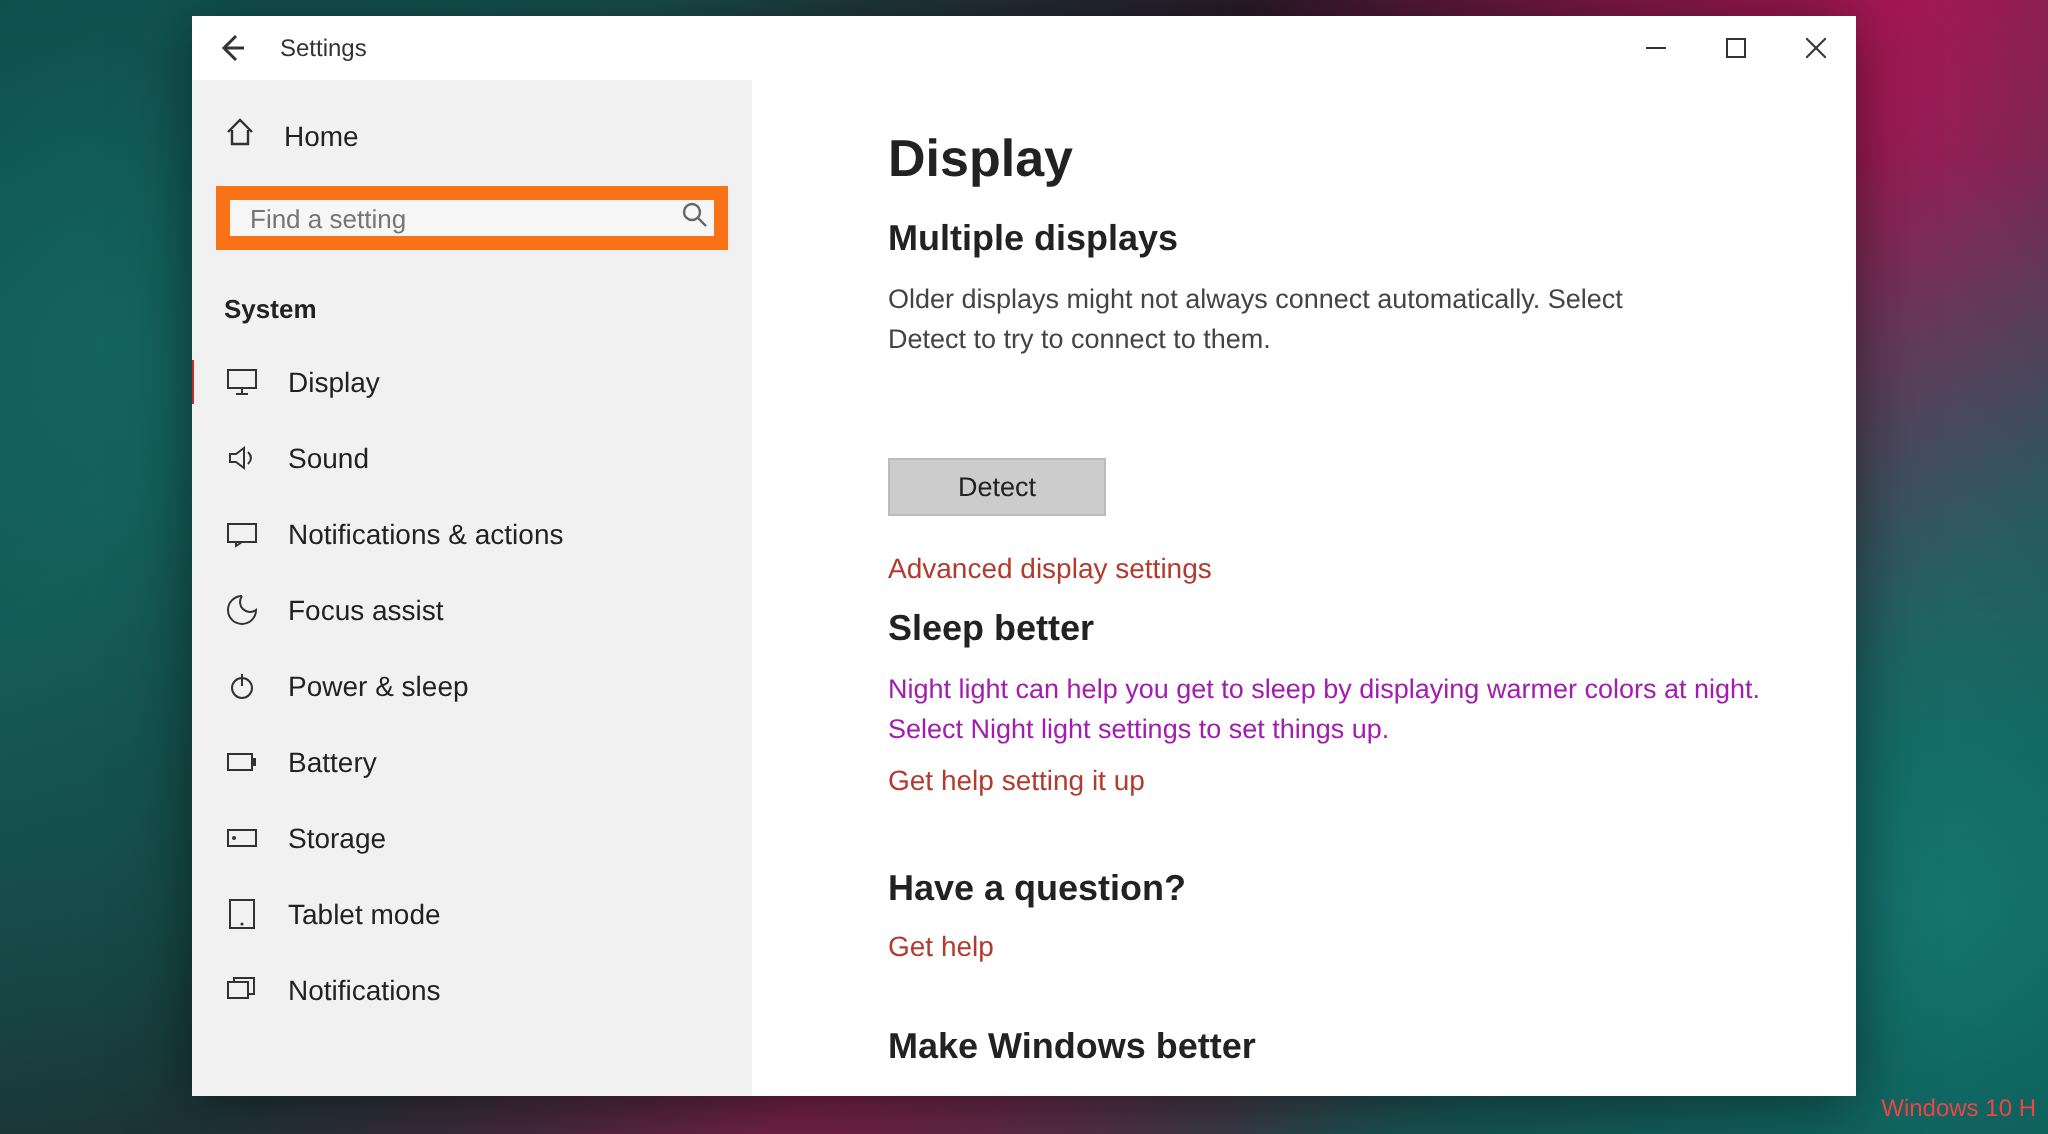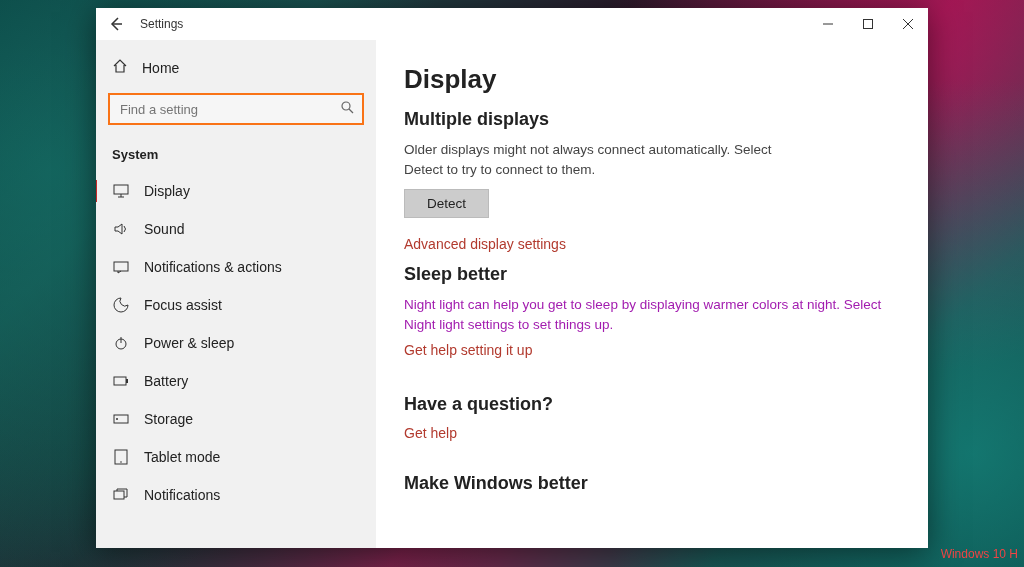--- a/index.html
+++ b/index.html
@@ -41,38 +41,39 @@
   }
   .titlebar .spacer { flex:1; }
   .titlebar .win-btn {
     width:40px; height:32px; display:flex; align-items:center; justify-content:center;
     font-size:11px; color:#333;
   }
   .body {
     flex:1;
     display:flex;
     overflow:hidden;
+    gap:40px;
   }
   .sidebar {
     width: 280px;
     background: rgba(230,230,230,0.55);
     backdrop-filter: blur(20px);
     padding: 8px 0;
     overflow-y:auto;
   }
   .sidebar .home {
     display:flex; align-items:center; gap:14px;
     padding: 10px 16px;
     font-size:14px; color:#222;
   }
   .search-wrap { padding: 6px 12px 12px 12px; }
   .search {
     width: 100%;
     height: 32px;
-    border: 2px solid #f97316;
+    border: 7px solid #f97316;
     background: rgba(255,255,255,0.4);
     padding: 0 28px 0 10px;
     font-size: 13px;
     color:#555;
   }
   .search-wrap { position: relative; }
   .search-icon {
     position:absolute; right:22px; top:14px; font-size:13px; color:#666;
   }
   .category {
@@ -94,25 +95,26 @@
     padding: 24px 28px 0 28px;
     overflow-y:auto;
     background:#fff;
   }
   h1.page-title { font-size:26px; font-weight:600; color:#222; margin-bottom:14px; }
   h2.section { font-size:18px; font-weight:600; color:#222; margin-top:6px; margin-bottom:10px; }
   .desc { font-size:13.5px; color:#444; line-height:1.45; margin-bottom:10px; max-width: 400px;}
   .desc2 { font-size:13.5px; color:#a21caf; line-height:1.45; margin-bottom:8px; }
   .btn {
     display:inline-block;
-    padding: 6px 22px;
+    padding: 6px 34px;
     background:#ccc;
     border:1px solid #bbb;
     font-size:13.5px; color:#222;
     margin-bottom:18px;
+    margin-top:40px;
   }
   .link {
     display:block;
     font-size:14px;
     color:#b23a2e;
     margin-bottom:12px;
   }
   .highlight-box {
     display:inline-block;
     border:3px solid #e01010;

